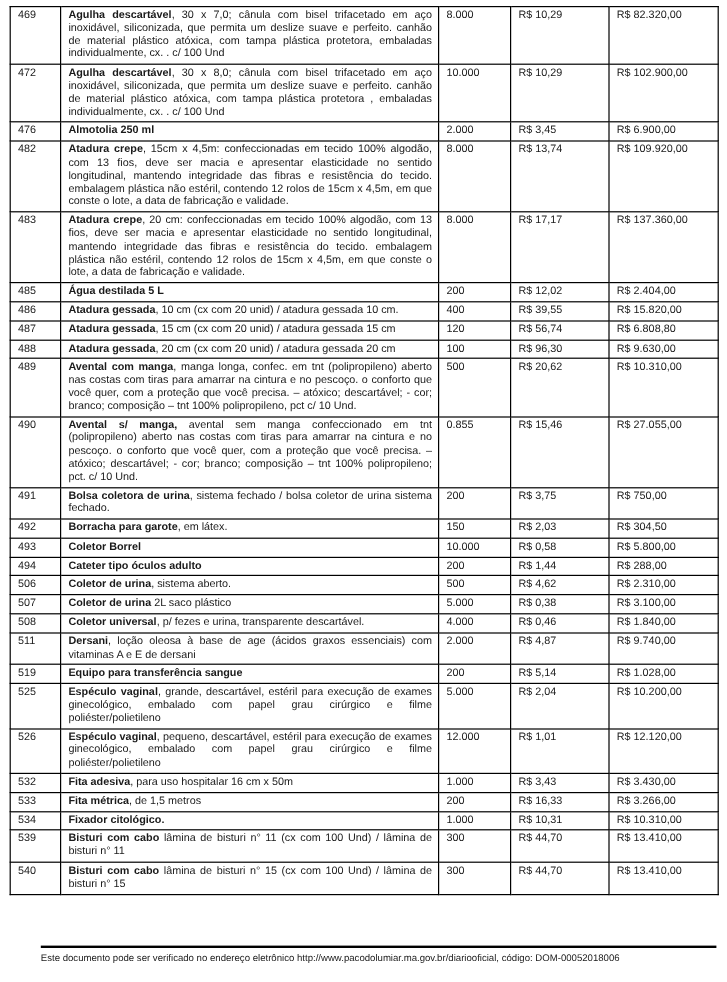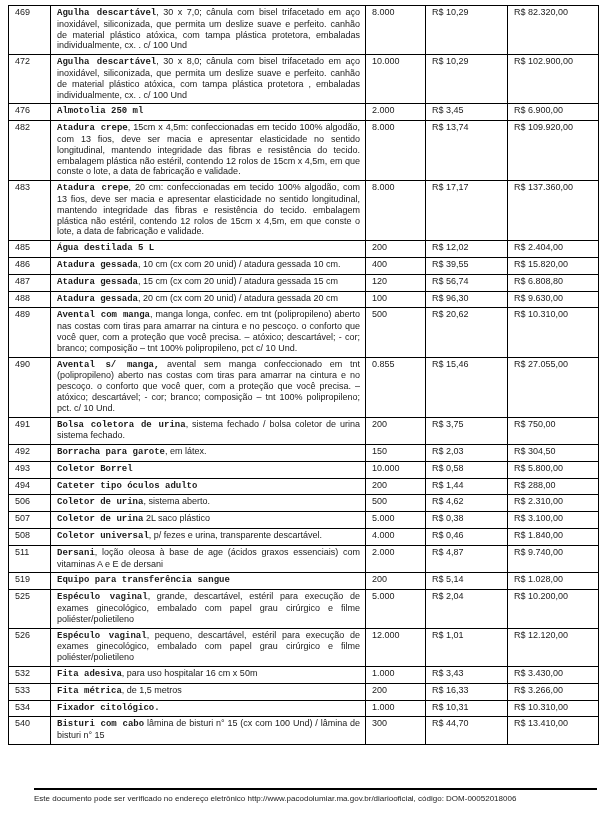--- a/index.html
+++ b/index.html
@@ -24,21 +24,21 @@
     font-size: 9px;
     line-height: 10.8px;
     padding: 1px 5px 3px 6px;
   }
   .items-table tr:last-child td { border-bottom: 1.5px solid #000; }
   .col-item  { width: 42px;  padding-left: 8px; }
   .col-desc  { width: 315px; text-align: justify; padding-right: 5px; }
   .col-qty   { width: 60px; }
   .col-unit  { width: 82px; }
   .col-total { width: 91px; }
-  .desc-bold { font-weight: bold; font-family: Liberation Mono, monospace; }
+  .desc-bold { font-weight: bold; }
   .page-footer {
     position: absolute;
     left: 10px; right: 9px;
     top: 788px;
     margin-left: 24px;
   }
   .footer-rule {
     border: none;
     border-top: 2px solid #000;
     height: 0;
@@ -249,20 +249,27 @@
   </tr>
 
   <tr>
     <td class="col-item">534</td>
     <td class="col-desc"><span class="desc-bold">Fixador citológico.</span><span></span></td>
     <td class="col-qty">1.000</td>
     <td class="col-unit">R$ 10,31</td>
     <td class="col-total">R$ 10.310,00</td>
   </tr>
 
+  <tr>
+    <td class="col-item">539</td>
+    <td class="col-desc"><span class="desc-bold">Bisturi com cabo</span><span> lâmina de bisturi n° 11 (cx com 100 Und) / lâmina de bisturi n° 11</span></td>
+    <td class="col-qty">300</td>
+    <td class="col-unit">R$ 44,70</td>
+    <td class="col-total">R$ 13.410,00</td>
+  </tr>
 
   <tr>
     <td class="col-item">540</td>
     <td class="col-desc"><span class="desc-bold">Bisturi com cabo</span><span> lâmina de bisturi n° 15 (cx com 100 Und) / lâmina de bisturi n° 15</span></td>
     <td class="col-qty">300</td>
     <td class="col-unit">R$ 44,70</td>
     <td class="col-total">R$ 13.410,00</td>
   </tr>
 </tbody>
 </table>

